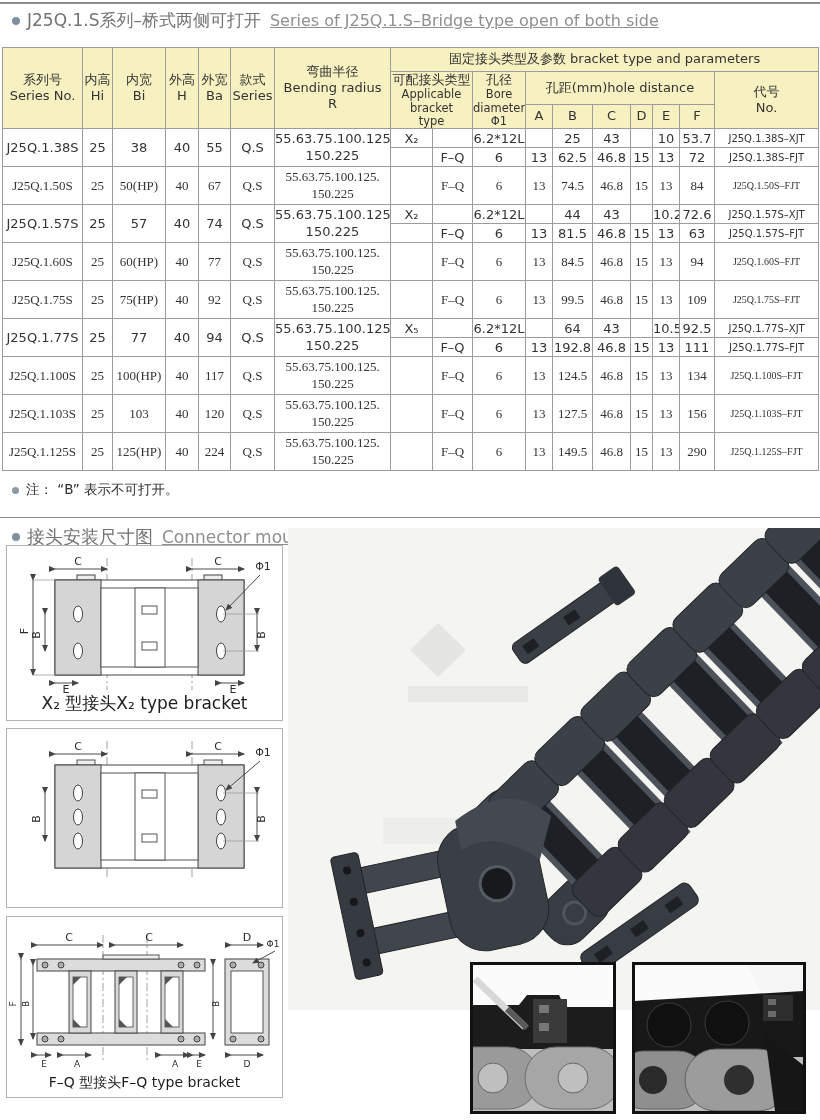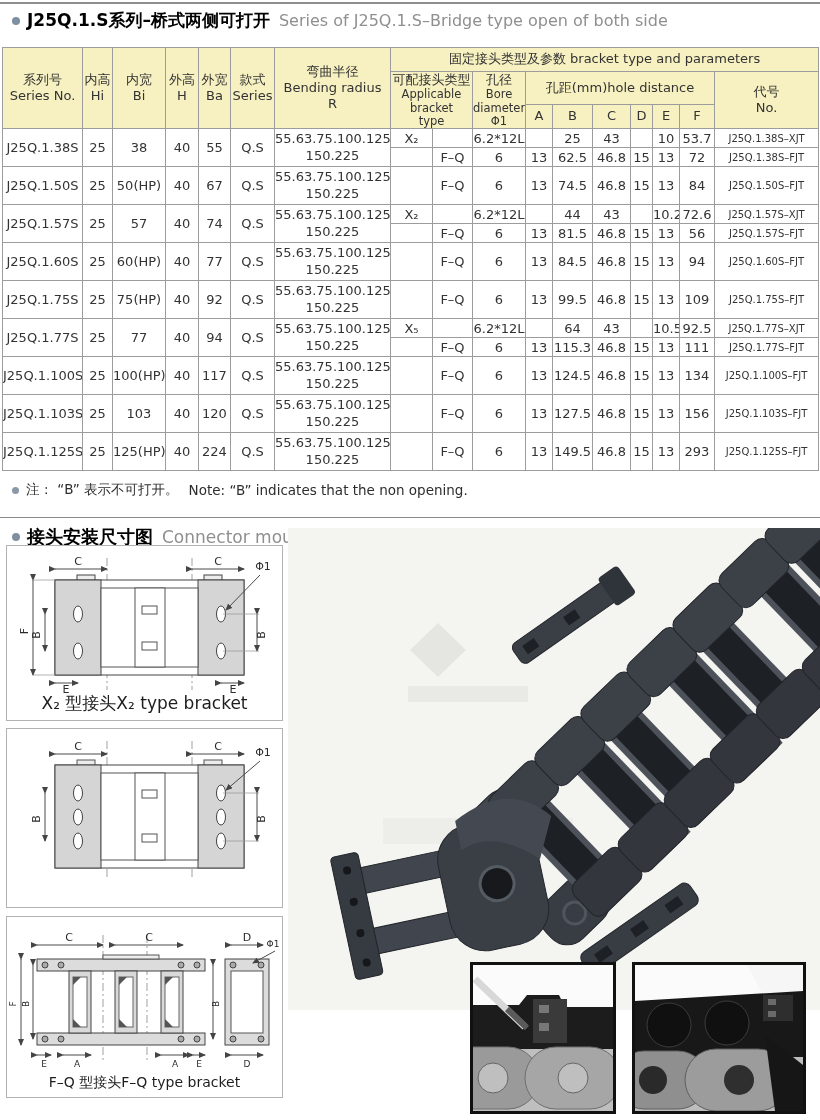--- a/index.html
+++ b/index.html
@@ -2,28 +2,28 @@
 <html><head>
 <meta charset="utf-8">
 <style>
   html,body{margin:0;padding:0;background:#ffffff;}
   *{box-sizing:border-box;}
   body{font-family:"DejaVu Sans","Liberation Sans",sans-serif;}
   .page{position:relative;width:820px;height:1120px;background:#fff;overflow:hidden;}
   .topline{position:absolute;top:2px;left:0;width:820px;height:2px;background:#8e8e8e;}
   .titlebar{position:absolute;top:9px;left:12px;display:flex;align-items:center;}
   .bullet{display:inline-block;width:8px;height:8px;border-radius:50%;background:#7e8fa0;margin-right:7px;flex:0 0 auto;}
-  .title-zh{color:#000000;font-weight:bold;font-size:17px;white-space:nowrap;}
-  .title-en{color:#8f8f8f;font-size:16px;margin-left:9px;white-space:nowrap;}
+  .title-zh{color:#737373;font-weight:normal;font-size:17px;white-space:nowrap;}
+  .title-en{color:#8f8f8f;font-size:16px;margin-left:9px;white-space:nowrap;text-decoration:underline;}
 
   .spec-table{position:absolute;top:47px;left:2px;border-collapse:collapse;table-layout:fixed;width:816px;font-size:13px;color:#333;}
   .spec-table th,.spec-table td{border:1px solid #9c9c9c;text-align:center;vertical-align:middle;padding:0;overflow:hidden;}
   .spec-table thead th{background:#f7f1c1;font-weight:400;line-height:1.25;}
   .hr1{height:24px;} .hr2{height:33px;} .hr3{height:24px;}
-  tr.full{height:38px;} tr.half{height:19px;}
+  tr.full{height:38px;font-family:Liberation Serif, serif;} tr.half{height:19px;}
   .th-small{font-size:11.5px;line-height:1.15;display:block;}
   .c-radius div{line-height:1.3;}
   .c-code{font-size:10px;}
   .note{position:absolute;top:481px;left:12px;display:flex;align-items:center;font-size:13.5px;color:#2d2d2d;}
   .note .bullet{width:7px;height:7px;background:#8a98a8;}
   .note-en{margin-left:10px;}
   .divider{position:absolute;top:517px;left:0;width:820px;height:1px;background:#8a8a8a;}
   .sec2{position:absolute;top:525px;left:12px;display:flex;align-items:center;}
   .sec2 .title-zh{font-size:18px;}
   .sec2 .title-en{font-size:17px;}
@@ -221,21 +221,21 @@
         </tr>
         <tr class="half">
           <td></td>
           <td>F–Q</td>
           <td>6</td>
           <td>13</td>
           <td>81.5</td>
           <td>46.8</td>
           <td>15</td>
           <td>13</td>
-          <td>56</td>
+          <td>63</td>
           <td class="c-code">J25Q.1.57S–FJT</td>
         </tr>
         <tr class="full">
           <td>J25Q.1.60S</td>
           <td>25</td>
           <td>60(HP)</td>
           <td>40</td>
           <td>77</td>
           <td>Q.S</td>
           <td class="c-radius">
@@ -295,21 +295,21 @@
           <td></td>
           <td>10.5</td>
           <td>92.5</td>
           <td class="c-code">J25Q.1.77S–XJT</td>
         </tr>
         <tr class="half">
           <td></td>
           <td>F–Q</td>
           <td>6</td>
           <td>13</td>
-          <td>115.3</td>
+          <td>192.8</td>
           <td>46.8</td>
           <td>15</td>
           <td>13</td>
           <td>111</td>
           <td class="c-code">J25Q.1.77S–FJT</td>
         </tr>
         <tr class="full">
           <td>J25Q.1.100S</td>
           <td>25</td>
           <td>100(HP)</td>
@@ -365,30 +365,29 @@
             <div>150.225</div>
           </td>
           <td></td>
           <td>F–Q</td>
           <td>6</td>
           <td>13</td>
           <td>149.5</td>
           <td>46.8</td>
           <td>15</td>
           <td>13</td>
-          <td>293</td>
+          <td>290</td>
           <td class="c-code">J25Q.1.125S–FJT</td>
         </tr>
       </tbody>
   </table>
 
   <div class="note">
     <span class="bullet"></span>
     <span>注： “B” 表示不可打开。</span>
-    <span class="note-en">Note: “B”  indicates that the non opening.</span>
   </div>
 
   <div class="divider"></div>
 
   <div class="sec2">
     <span class="bullet"></span>
     <span class="title-zh">接头安装尺寸图</span>
     <span class="title-en">Connector mounting dimension drawing</span>
   </div>
 

